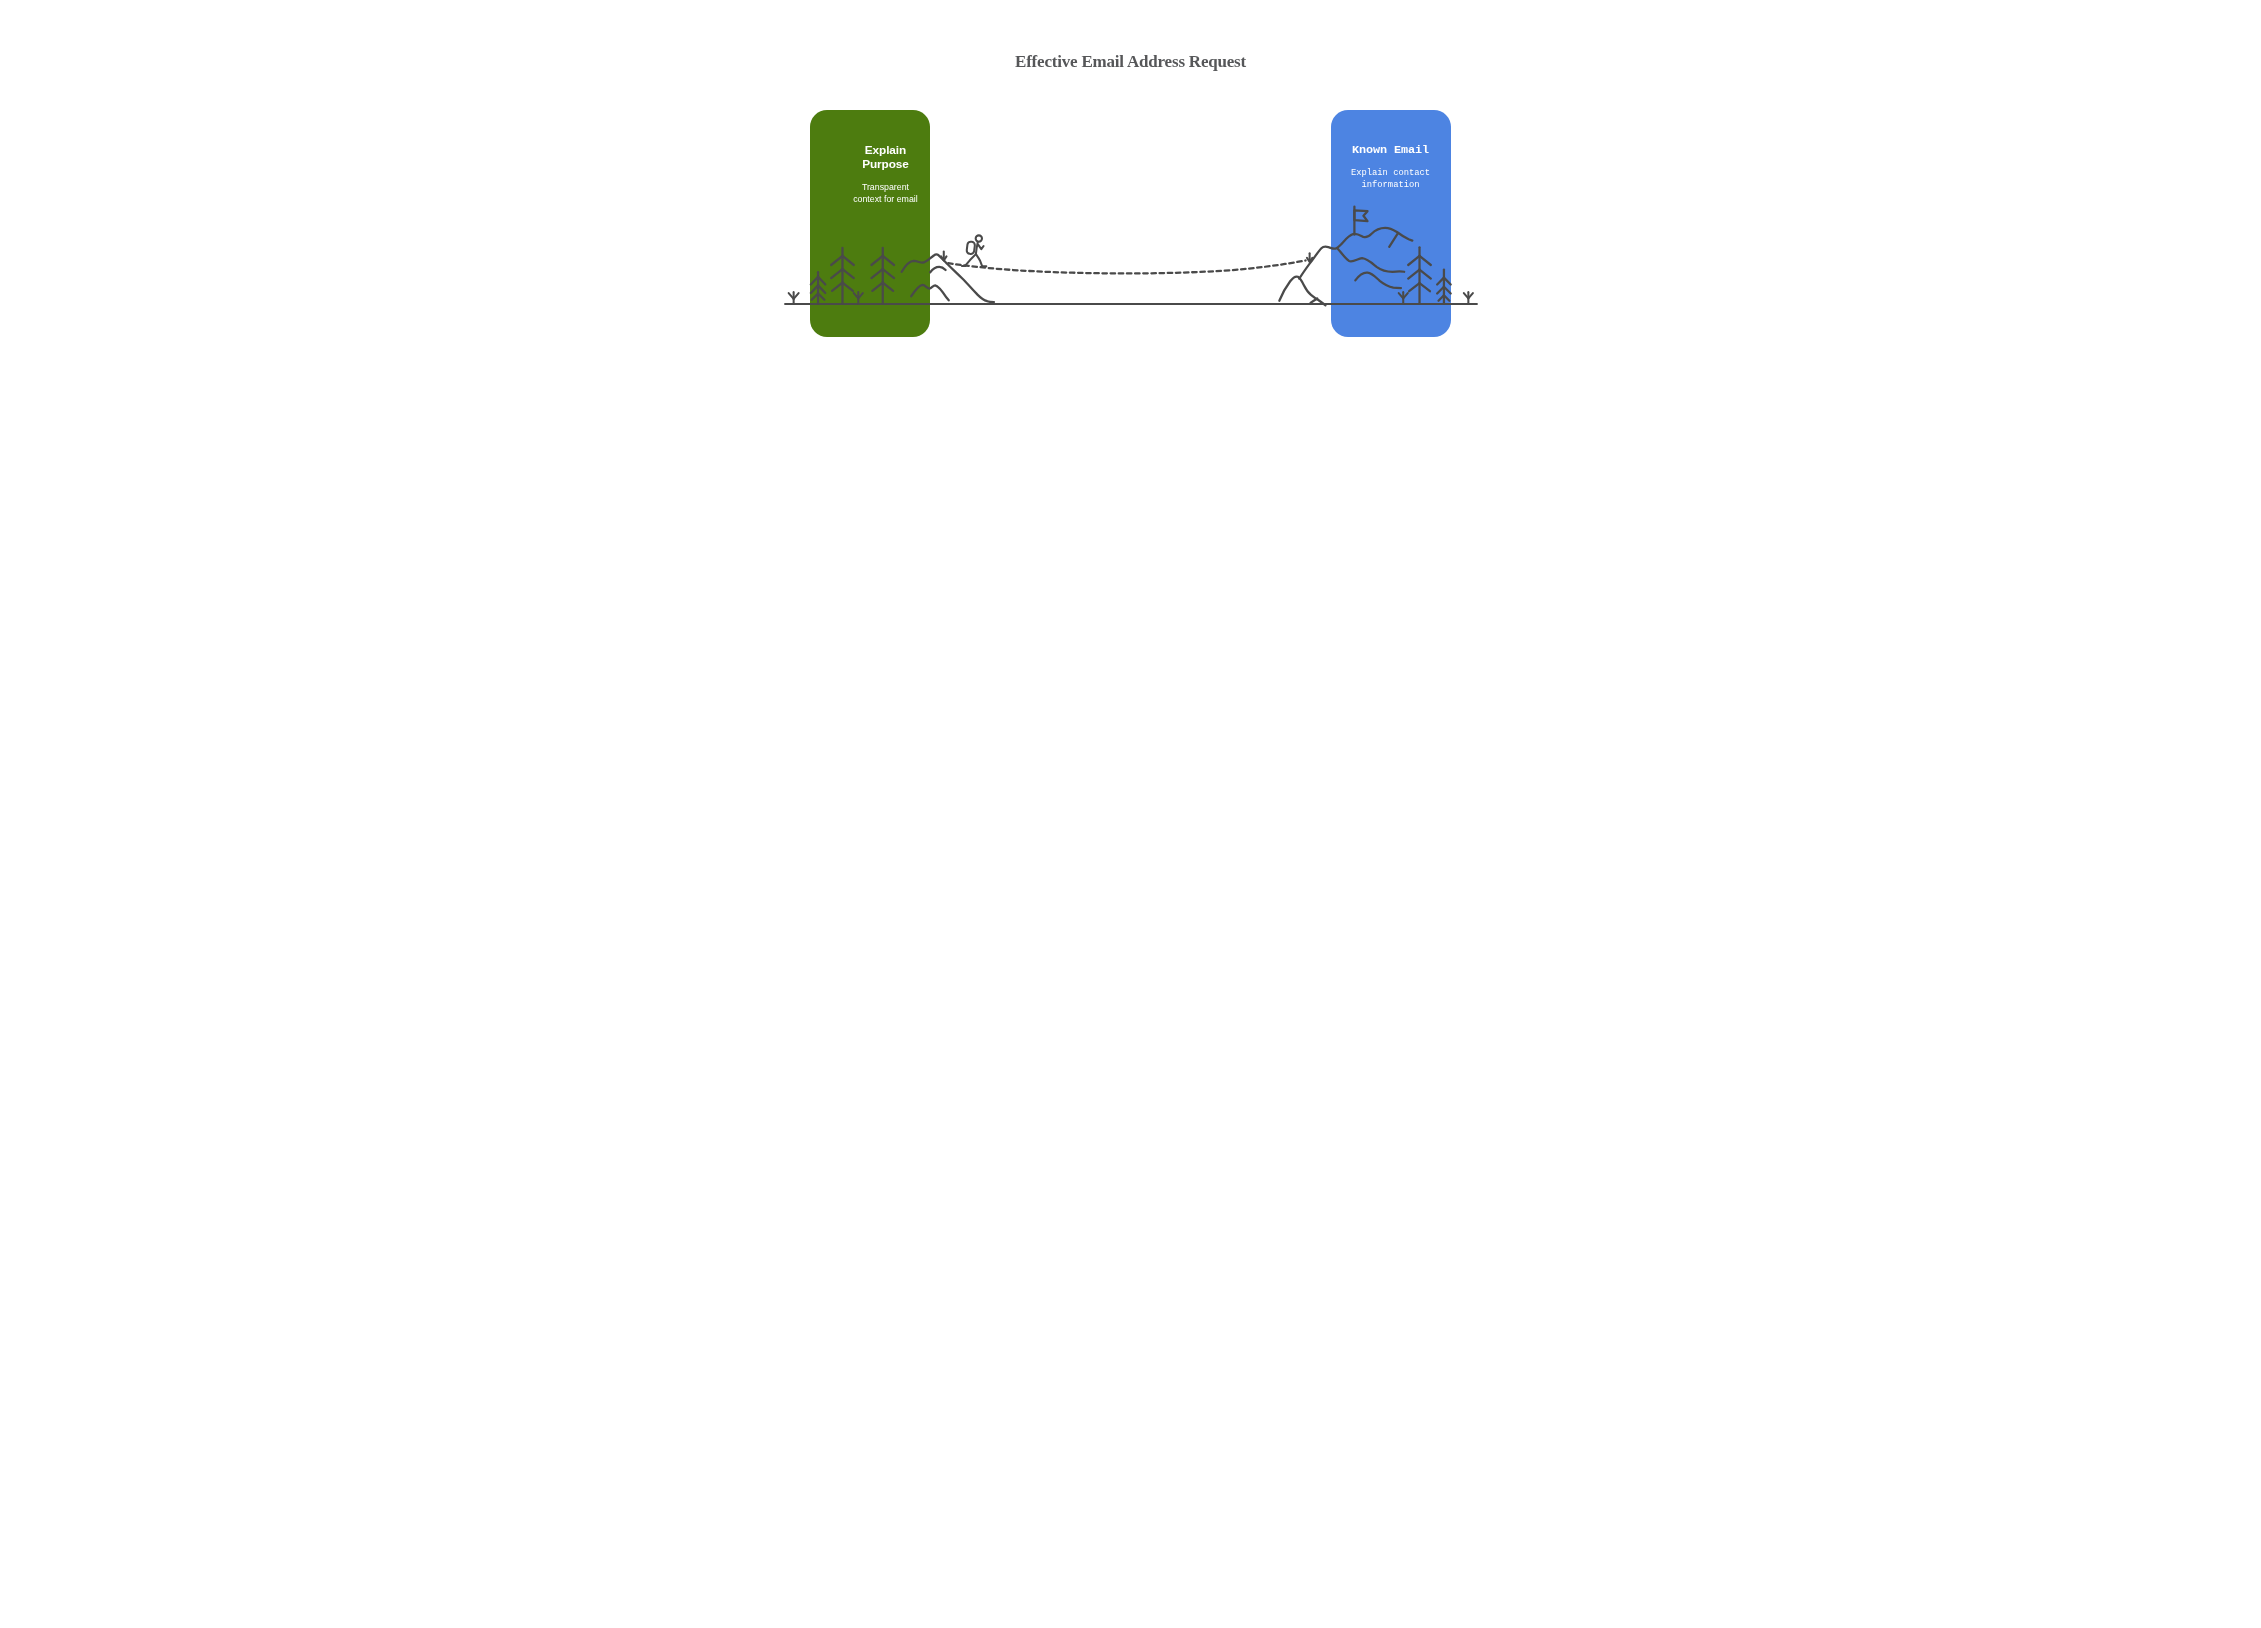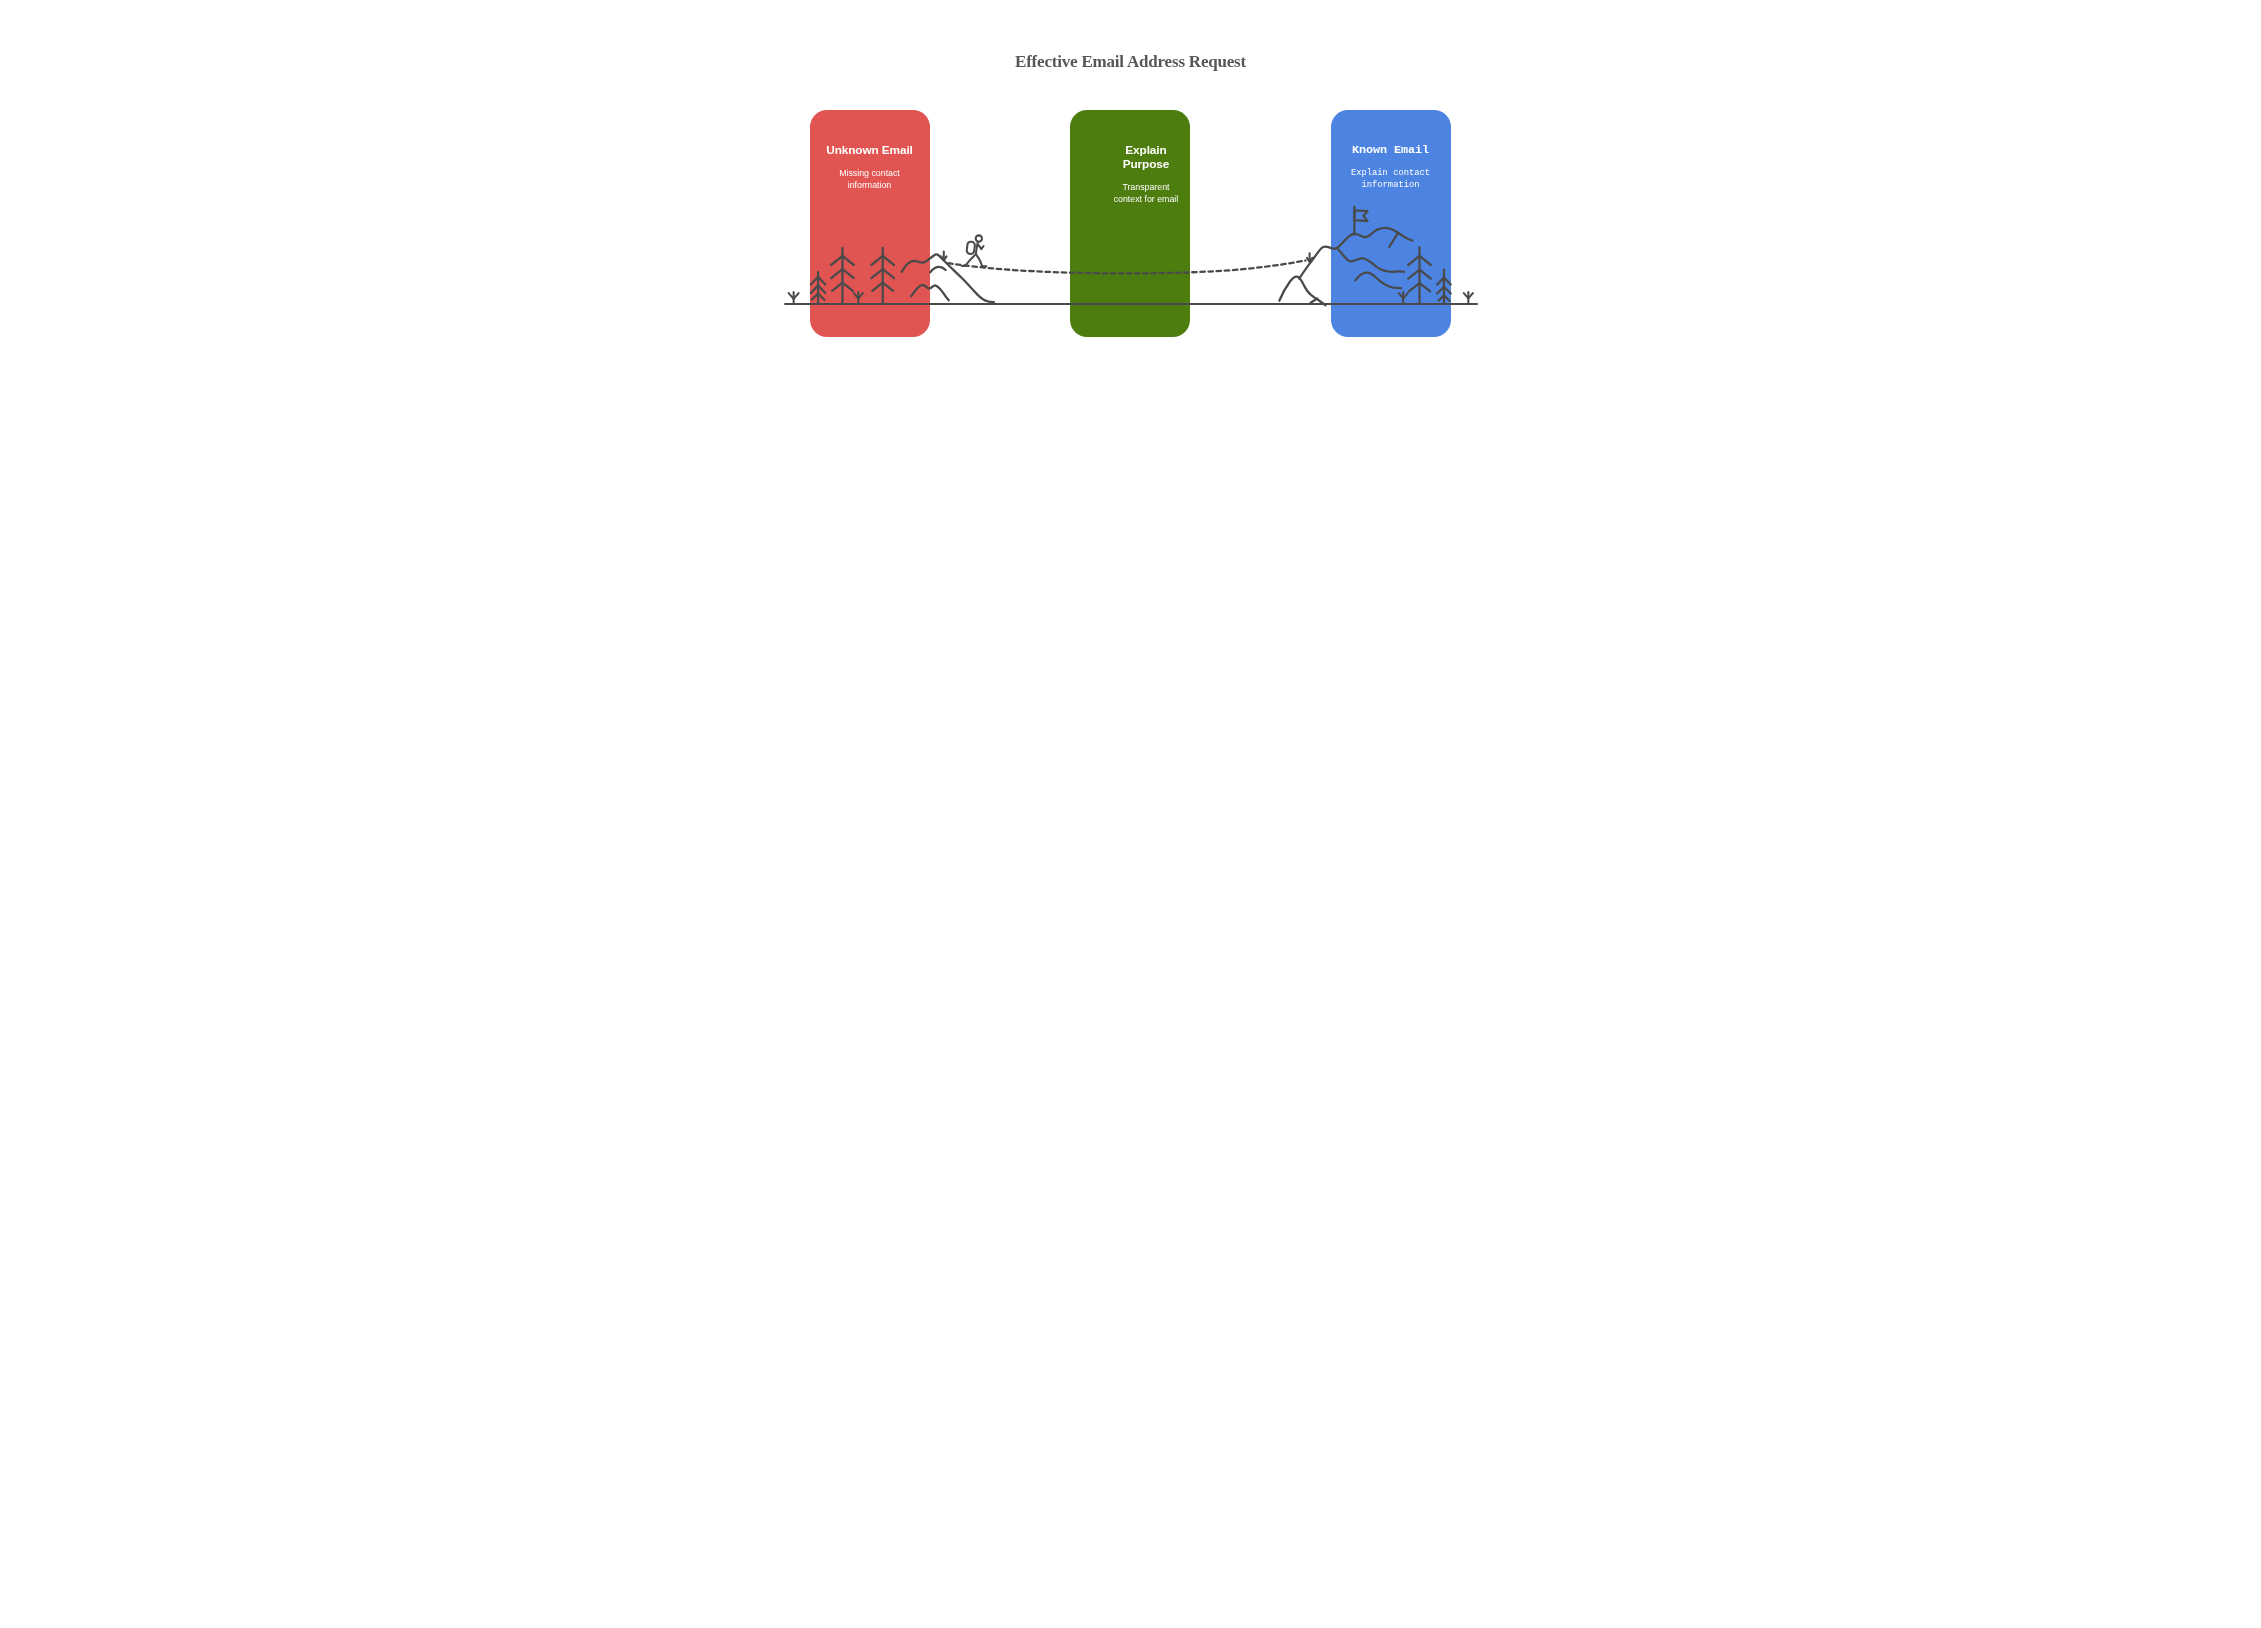--- a/index.html
+++ b/index.html
@@ -66,24 +66,20 @@
   }
 </style>
 </head>
 <body>
 
 <div class="stage">
 
   <div class="main-title">Effective Email Address Request</div>
 
   <div class="cards">
-    <div class="card" style="background-color: rgb(224, 85, 81);">
-      <h2>Unknown Email</h2>
-      <p>Missing contact information</p>
-    </div>
     <div class="card" style="background-color: #4d7c0f; padding-left: 40px;">
       <h2>Explain Purpose</h2>
       <p>Transparent context for email</p>
     </div>
     <div class="card" style="background-color: rgb(77, 132, 226); font-family: Liberation Mono, monospace;">
       <h2>Known Email</h2>
       <p>Explain contact information</p>
     </div>
   </div>
 

